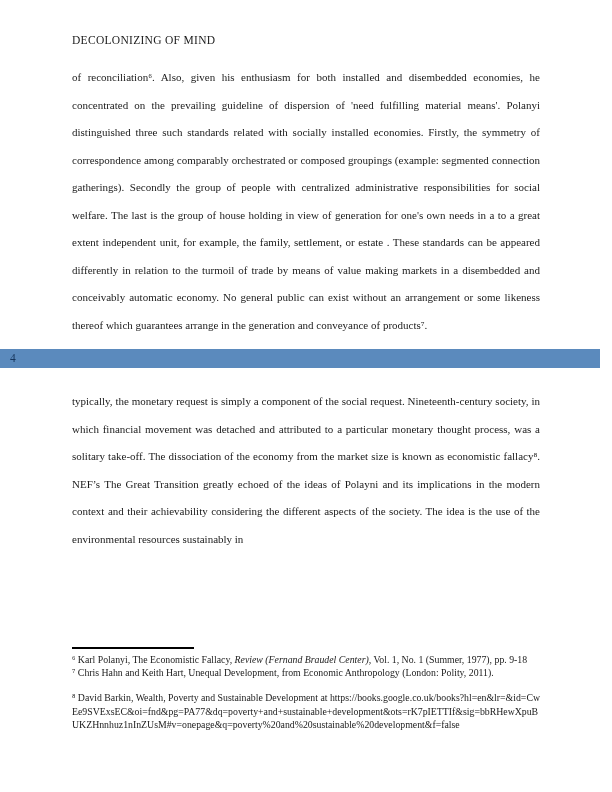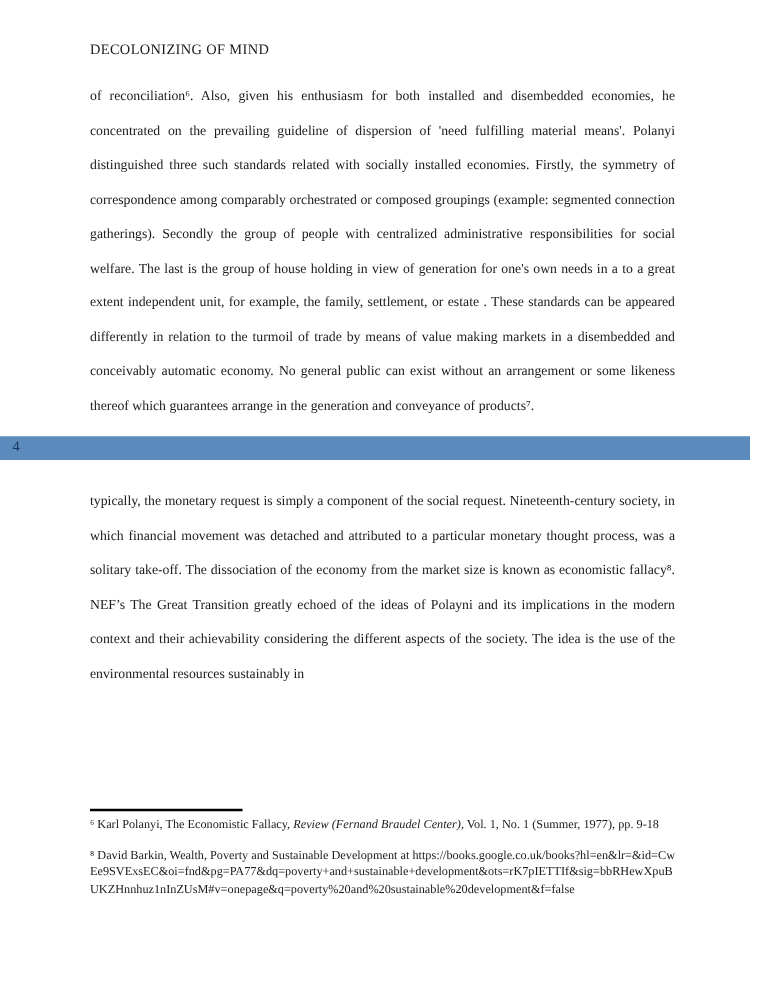--- a/index.html
+++ b/index.html
@@ -108,18 +108,19 @@
   </div>
 
   <div class="footnote-area">
 
     <div class="footnote-rule"></div>
 
     <div class="footnote">
       <span>⁶ Karl Polanyi, The Economistic Fallacy, </span><span class="italic">Review (Fernand Braudel Center),</span><span> Vol. 1, No. 1 (Summer, 1977), pp. 9-18</span>
     </div>
 
+    <div class="footnote">⁷ Chris Hahn and Keith Hart, Unequal Development, from Economic Anthropology (London: Polity, 2011).</div>
 
     <div class="footnote footnote-long">⁸ David Barkin, Wealth, Poverty and Sustainable Development at https://books.google.co.uk/books?hl=en&amp;lr=&amp;id=CwEe9SVExsEC&amp;oi=fnd&amp;pg=PA77&amp;dq=poverty+and+sustainable+development&amp;ots=rK7pIETTIf&amp;sig=bbRHewXpuBUKZHnnhuz1nInZUsM#v=onepage&amp;q=poverty%20and%20sustainable%20development&amp;f=false</div>
 
   </div>
 
 </div>
 
 </body></html>

